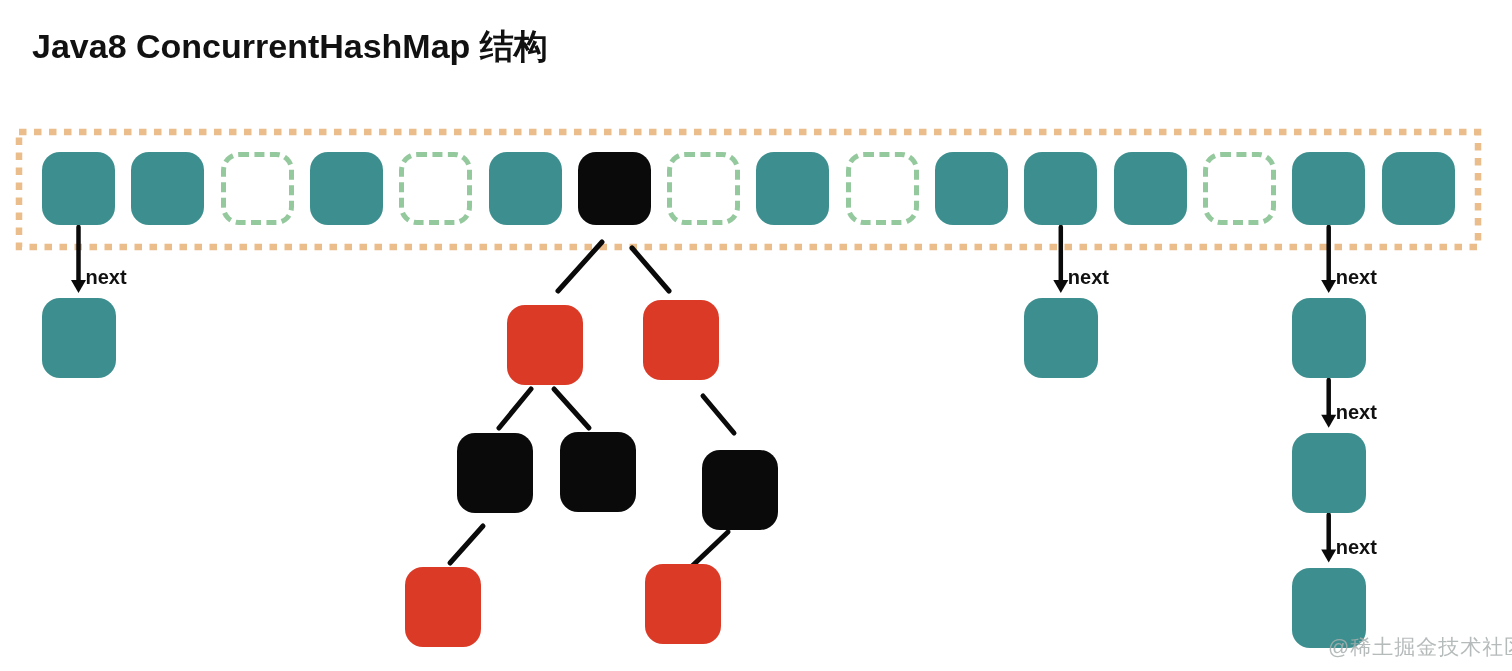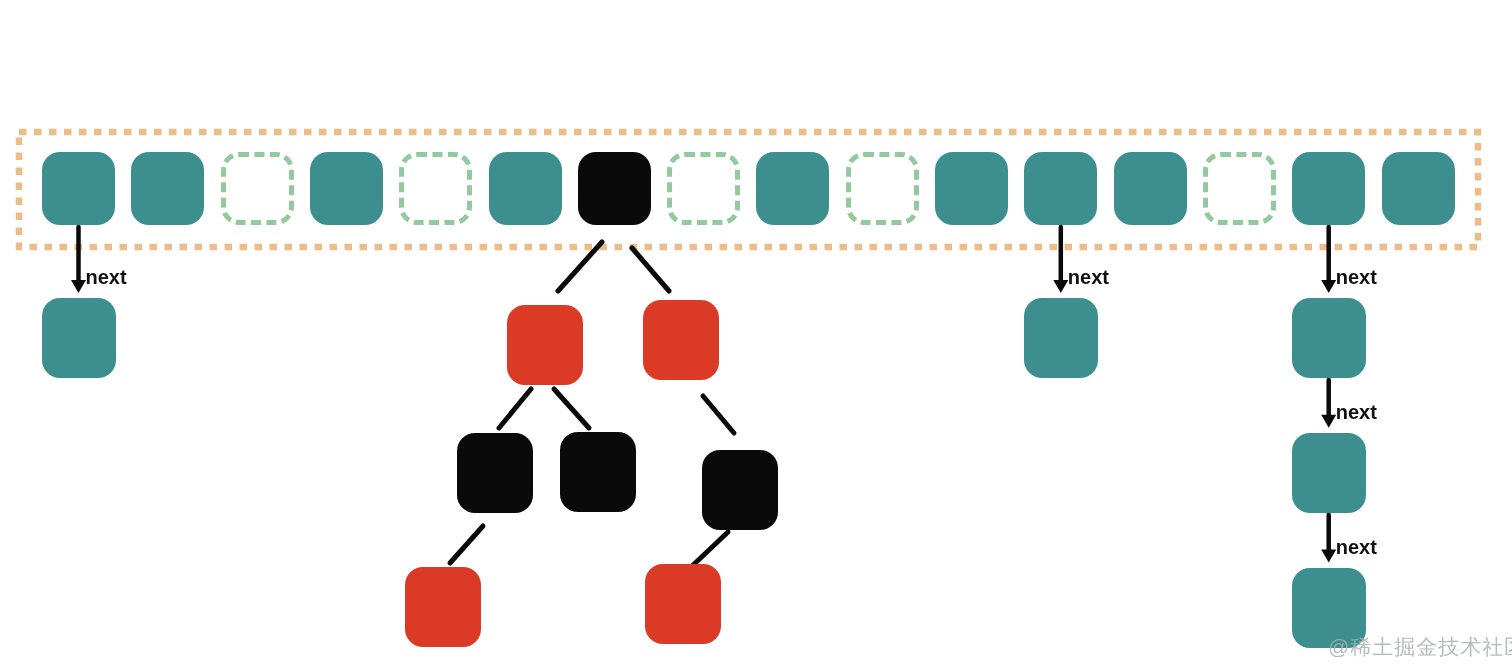--- a/index.html
+++ b/index.html
@@ -63,20 +63,21 @@
     opacity: 0.85;
     letter-spacing: 1px;
     z-index: 4;
     white-space: nowrap;
   }
 </style>
 </head>
 <body>
 
 <div id="canvas">
+  <div class="page-title">Java8 ConcurrentHashMap 结构</div>
 
   <svg id="overlay" width="1512" height="671" viewBox="0 0 1512 671">
     <rect x="19" y="132" width="1459" height="115" fill="none" stroke-width="6.5" stroke-dasharray="7.5 7.5" stroke="#EABD8A"></rect>
     <g id="tree-edges">
         <line x1="602" y1="242" x2="558" y2="291" stroke="#0A0A0A" stroke-width="5" stroke-linecap="round"></line>
         <line x1="632" y1="248" x2="669" y2="291" stroke="#0A0A0A" stroke-width="5" stroke-linecap="round"></line>
         <line x1="531" y1="389" x2="499" y2="428" stroke="#0A0A0A" stroke-width="5" stroke-linecap="round"></line>
         <line x1="554" y1="389" x2="589" y2="428" stroke="#0A0A0A" stroke-width="5" stroke-linecap="round"></line>
         <line x1="703" y1="396" x2="734" y2="433" stroke="#0A0A0A" stroke-width="5" stroke-linecap="round"></line>
         <line x1="483" y1="526" x2="450" y2="563" stroke="#0A0A0A" stroke-width="5" stroke-linecap="round"></line>

